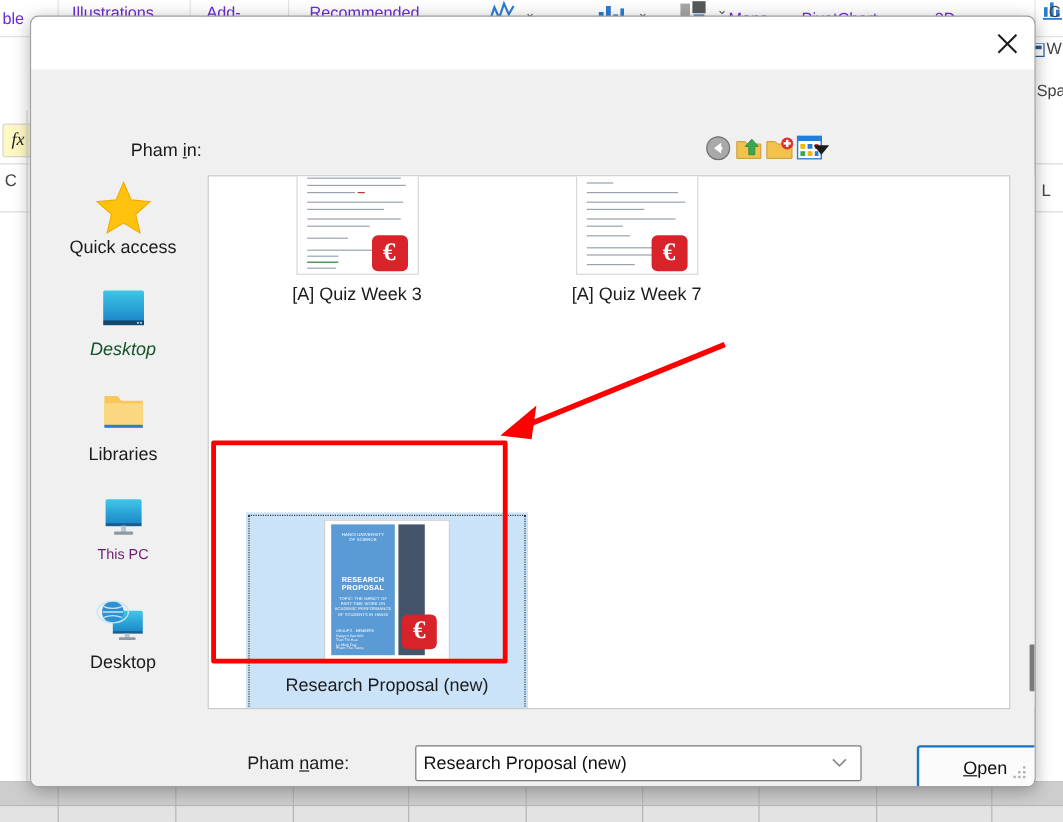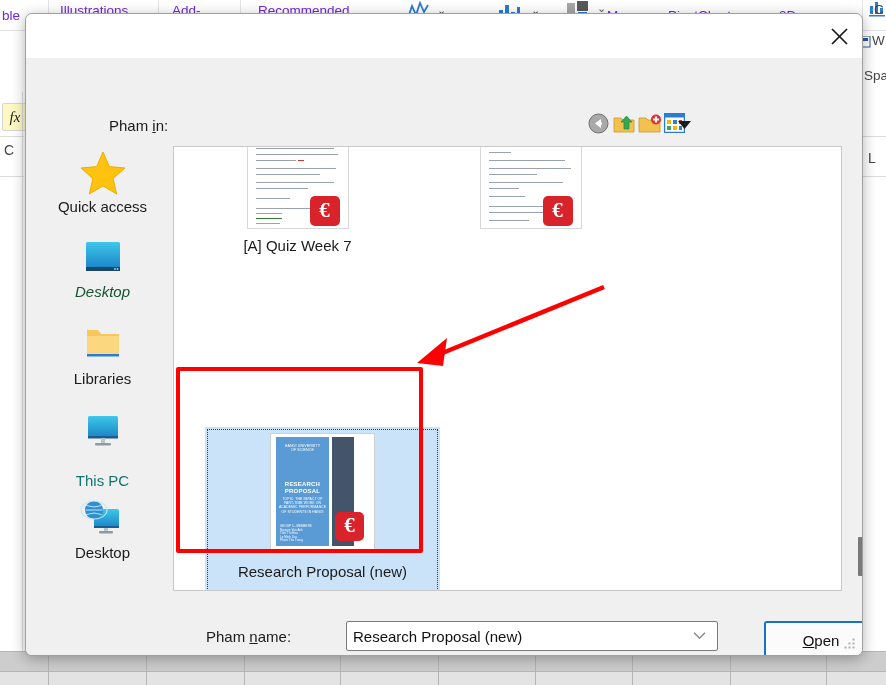--- a/index.html
+++ b/index.html
@@ -343,21 +343,21 @@
               <linearGradient id="gpc" x1="0" y1="0" x2="0" y2="1">
             <stop offset="0%" stop-color="#3fc7e8"></stop>
                 <stop offset="100%" stop-color="#1b86c8"></stop>
           </linearGradient>
             </defs>
           <rect x="9" y="4" width="30" height="21" rx="1.5" fill="url(#gpc)"></rect>
           <rect x="9" y="24" width="30" height="2.5" fill="#1a5c8c"></rect>
           <rect x="22" y="26" width="4" height="6" fill="#b9c3cc"></rect>
           <rect x="16" y="31" width="16" height="2.6" rx="1" fill="#8e99a3"></rect>
         </svg>
-        <div style="font-size:15px; color:#0f766e; margin-top:20px;">This PC</div>
+        <div style="font-size:12px; color:#701a75; margin-top:3px;">This PC</div>
       </div>
 
       <div style="position:absolute; left:14px; top:441px; width:125px; text-align:center;">
         <svg width="48" height="40" viewBox="0 0 48 40" style="display:block;margin:0 auto;">
           <defs>
               <linearGradient id="gnet" x1="0" y1="0" x2="0" y2="1">
             <stop offset="0%" stop-color="#3fc7e8"></stop>
                 <stop offset="100%" stop-color="#1b86c8"></stop>
           </linearGradient>
             </defs>
@@ -389,21 +389,21 @@
             <div class="pdfline" style="left:8px; top:82px; width:34px;"></div>
             <div class="pdfline" style="left:8px; top:92px; width:70px;"></div>
             <div class="pdfline" style="left:8px; top:97px; width:26px;"></div>
             <div class="pdfline green" style="left:8px; top:102px; width:26px;"></div>
             <div class="pdfline" style="left:8px; top:107px; width:24px;"></div>
             <div class="pdf-badge" style="left:62px; top:80px;">
               <span class="glyph">€</span>
             </div>
           </div>
         </div>
-        <div class="file-caption">[A] Quiz Week 7</div>
+        <div class="file-caption">[A] Quiz Week 3</div>
       </div>
 
       <div class="file-item" style="left:264px; top:-32px;">
         <div class="file-thumbwrap">
           <div class="pdfpage">
             <div class="pdfline" style="left:8px; top:30px; width:80px;"></div>
             <div class="pdfline" style="left:8px; top:36px; width:22px;"></div>
             <div class="pdfline" style="left:8px; top:44px; width:76px;"></div>
             <div class="pdfline" style="left:8px; top:52px; width:82px;"></div>
             <div class="pdfline" style="left:8px; top:58px; width:48px;"></div>
@@ -411,20 +411,21 @@
             <div class="pdfline" style="left:8px; top:72px; width:30px;"></div>
             <div class="pdfline" style="left:8px; top:80px; width:36px;"></div>
             <div class="pdfline" style="left:8px; top:90px; width:68px;"></div>
             <div class="pdfline" style="left:8px; top:96px; width:56px;"></div>
             <div class="pdfline" style="left:8px; top:104px; width:40px;"></div>
             <div class="pdf-badge" style="left:62px; top:80px;">
               <span class="glyph">€</span>
             </div>
           </div>
         </div>
+        <div class="file-caption">[A] Quiz Week 7</div>
       </div>
 
       <div id="file-selected">
         <div class="file-thumbwrap" style="width:235px; height:128px; padding-top:6px;">
           <div class="cover">
             <div class="cover-left">
               <div class="cv-t" style="top:7px;">HANOI UNIVERSITY<br>OF SCIENCE</div>
               <div class="cv-t cv-title" style="top:44px;">RESEARCH<br>PROPOSAL</div>
               <div class="cv-t" style="top:60px; font-size:3.4px; line-height:4.2px;">
                 TOPIC: THE IMPACT OF<br>PART-TIME WORK ON<br>ACADEMIC PERFORMANCE<br>OF STUDENTS IN HANOI

